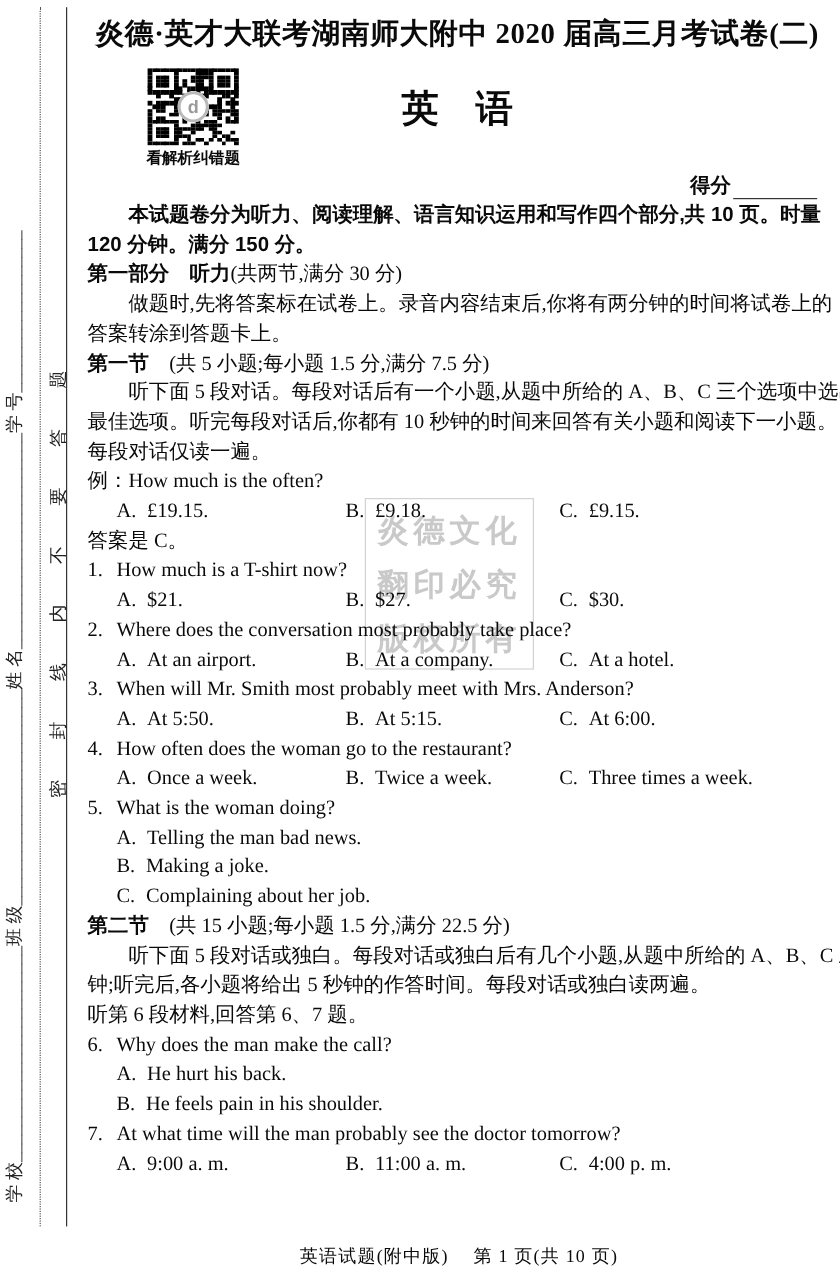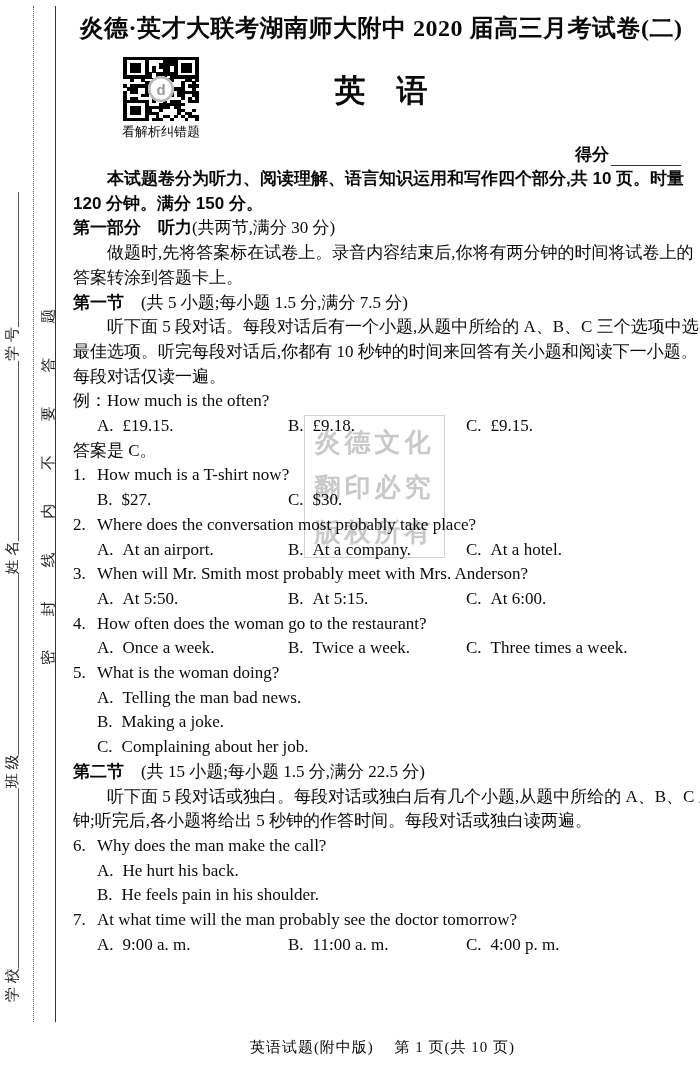--- a/index.html
+++ b/index.html
@@ -19,21 +19,21 @@
   .subject{position:absolute;left:70px;top:70px;width:622px;text-align:center;font-size:31px;
            font-weight:700;}
   .qr{position:absolute;left:123px;top:57px;width:76px;height:64px;}
   .qr-grid{position:absolute;left:0;top:0;width:100%;height:100%;}
   .qr-cell{position:absolute;background:#000;}
   .qr-logo{position:absolute;left:50%;top:50%;width:26px;height:26px;margin:-13px 0 0 -13px;
            background:#fff;border-radius:50%;display:flex;align-items:center;justify-content:center;
            font-family:"Liberation Sans","DejaVu Sans",sans-serif;font-weight:700;color:#9a9a9a;
            font-size:15px;box-shadow:inset 0 0 0 2.5px #b9b9b9;}
   .qr-caption{position:absolute;left:109px;top:123px;width:104px;text-align:center;font-size:13px;
-              font-weight:400;font-family:"Liberation Sans","DejaVu Sans",sans-serif;}
+              font-weight:700;font-family:"Liberation Sans","DejaVu Sans",sans-serif;}
   .score{position:absolute;left:575px;top:143px;font-size:17px;}
   .score-line{display:inline-block;width:70px;height:17px;border-bottom:1.5px solid #333;margin-left:2px;vertical-align:bottom;}
   
   .watermark{position:absolute;left:304px;top:415px;width:141px;height:143px;border:1px solid #d2d2d2;
              box-sizing:border-box;text-align:center;color:#c9c9c9;font-size:26px;font-weight:600;
              letter-spacing:4px;line-height:45px;padding-top:4px;z-index:0;}
   
   .content{position:absolute;left:73px;top:167px;width:619px;font-size:17px;line-height:24.7px;z-index:1;}
   .pline{white-space:nowrap;}
   .pline.ind{text-indent:34px;}
@@ -338,20 +338,21 @@
         <span class="opt"><span class="letter">A.</span><span>£19.15.</span></span>
         <span class="opt"><span class="letter">B.</span><span>£9.18.</span></span>
         <span class="opt"><span class="letter">C.</span><span>£9.15.</span></span>
       </div>
       <div class="pline">答案是 C。</div>
       <div class="q-line">
         <span class="q-num">1.</span>
         <span class="q-text">How much is a T-shirt now?</span>
       </div>
       <div class="opt-row">
+        <span class="opt"><span class="letter">A.</span><span>$21.</span></span>
         <span class="opt"><span class="letter">B.</span><span>$27.</span></span>
         <span class="opt"><span class="letter">C.</span><span>$30.</span></span>
       </div>
       <div class="q-line">
         <span class="q-num">2.</span>
         <span class="q-text">Where does the conversation most probably take place?</span>
       </div>
       <div class="opt-row">
         <span class="opt"><span class="letter">A.</span><span>At an airport.</span></span>
         <span class="opt"><span class="letter">B.</span><span>At a company.</span></span>
@@ -378,20 +379,21 @@
       <div class="q-line">
         <span class="q-num">5.</span>
         <span class="q-text">What is the woman doing?</span>
       </div>
       <div class="opt-line"><span class="letter">A.</span><span>Telling the man bad news.</span></div>
       <div class="opt-line"><span class="letter">B.</span><span>Making a joke.</span></div>
       <div class="opt-line"><span class="letter">C.</span><span>Complaining about her job.</span></div>
       <div class="pline"><span class="hei">第二节</span><span class="kai">　(共 15 小题;每小题 1.5 分,满分 22.5 分)</span></div>
       <div class="pline ind">听下面 5 段对话或独白。每段对话或独白后有几个小题,从题中所给的 A、B、C 三</div>
       <div class="pline">钟;听完后,各小题将给出 5 秒钟的作答时间。每段对话或独白读两遍。</div>
+      <div class="pline">听第 6 段材料,回答第 6、7 题。</div>
       <div class="q-line">
         <span class="q-num">6.</span>
         <span class="q-text">Why does the man make the call?</span>
       </div>
       <div class="opt-line"><span class="letter">A.</span><span>He hurt his back.</span></div>
       <div class="opt-line"><span class="letter">B.</span><span>He feels pain in his shoulder.</span></div>
       <div class="q-line">
         <span class="q-num">7.</span>
         <span class="q-text">At what time will the man probably see the doctor tomorrow?</span>
       </div>

